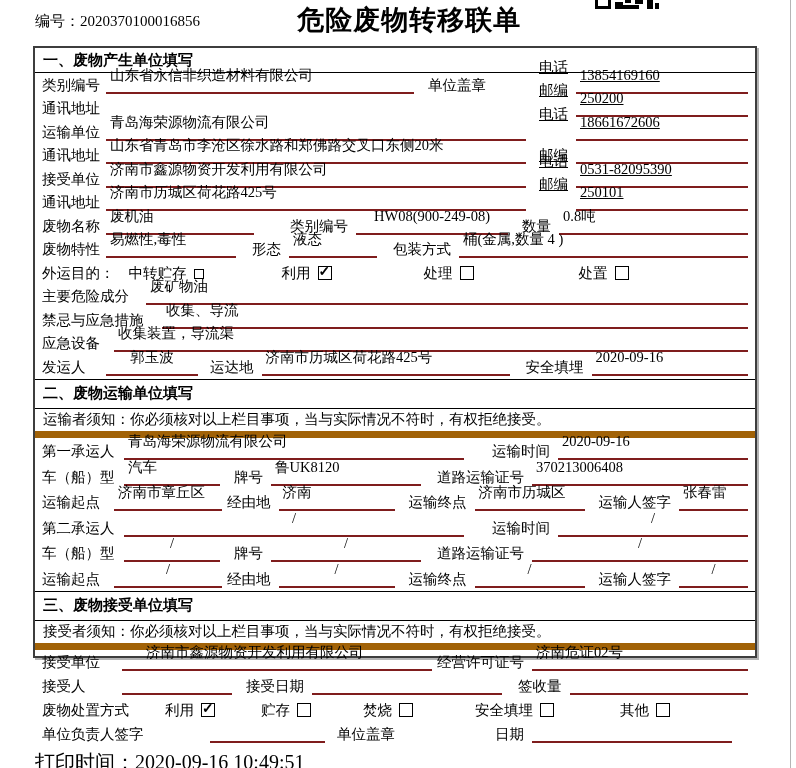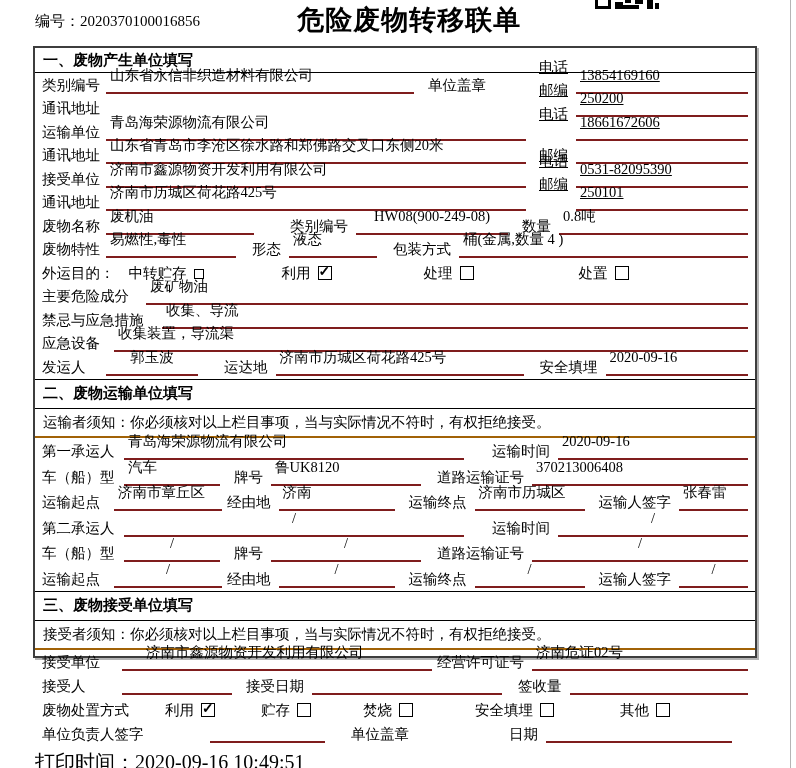--- a/index.html
+++ b/index.html
@@ -22,21 +22,21 @@
     display:flex;flex-direction:column;
   }
   .sec-title{
     height:25px;flex:0 0 auto;display:flex;align-items:center;
     font-weight:bold;font-size:15px;padding:0 8px;
     border-bottom:1px solid #000;box-sizing:border-box;white-space:nowrap;
   }
   .sec-title.bt{border-top:1px solid #000;height:30px;}
   .notice-row{
     height:29px;flex:0 0 auto;display:flex;align-items:center;
-    padding:0 8px;border-bottom:2px solid #a16207;box-sizing:border-box;white-space:nowrap;
+    padding:0 8px;border-bottom:7px solid #a16207;box-sizing:border-box;white-space:nowrap;
   }
   .row{
     display:flex;align-items:flex-end;flex:0 0 auto;
     padding:0 7px 3px 7px;box-sizing:border-box;
   }
   .s1 .row{height:23.5px;}
   .s2 .row{height:25.5px;}
   .s3 .row{height:24px;}
   .lbl{line-height:18px;white-space:nowrap;flex:0 0 auto;}
   .fld{
@@ -49,21 +49,21 @@
   .opt{display:flex;align-items:flex-end;white-space:nowrap;}
   .cb{
     display:inline-block;width:12px;height:12px;border:1px solid #000;
     margin-left:7px;margin-bottom:2px;position:relative;flex:0 0 auto;box-sizing:content-box;
   }
   .cb.small{width:8px;height:8px;margin-bottom:3px;}
   .cb.checked::after{
     content:"✓";position:absolute;left:0;top:-4px;font-size:14px;font-weight:bold;
   }
   .print-time{position:absolute;left:35px;top:749px;font-size:20px;white-space:nowrap;font-family:Liberation Serif, serif;}.ml8{margin-left:8px}.ml12{margin-left:5px}.ml14{margin-left:14px}
-  .ml16{margin-left:16px}.ml18{margin-left:26px}.ml22{margin-left:36px}.ml28{margin-left:28px}
+  .ml16{margin-left:16px}.ml18{margin-left:12px}.ml22{margin-left:36px}.ml28{margin-left:28px}
 </style>
 </head>
 <body>
 
 <div class="doc-number">
   <span>编号：</span><span>2020370100016856</span>
 </div>
 <div class="doc-title">危险废物转移联单</div>
 <svg class="qr-frag" width="68" height="10" viewBox="0 0 68 10">
   <rect x="0" y="0" width="3" height="8" fill="#000"></rect>

